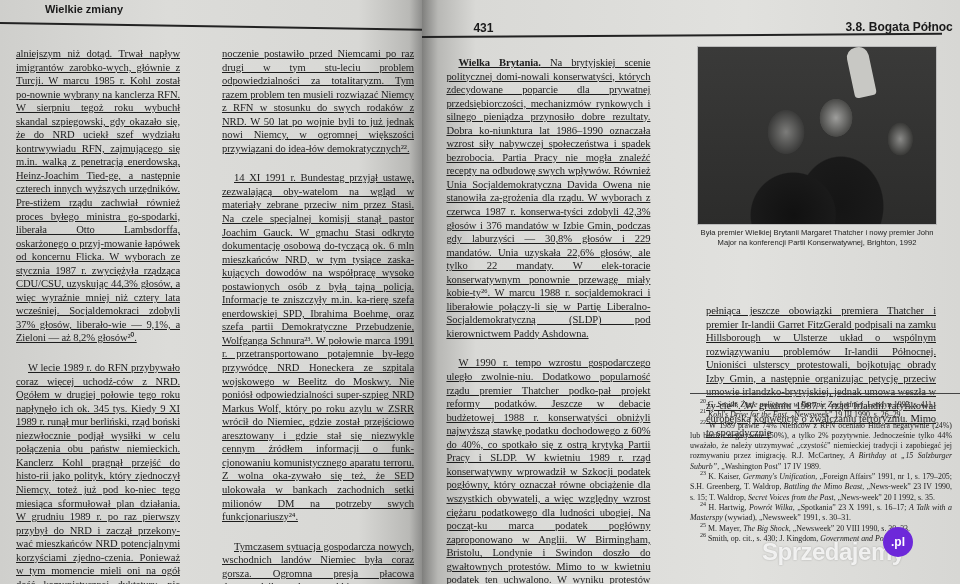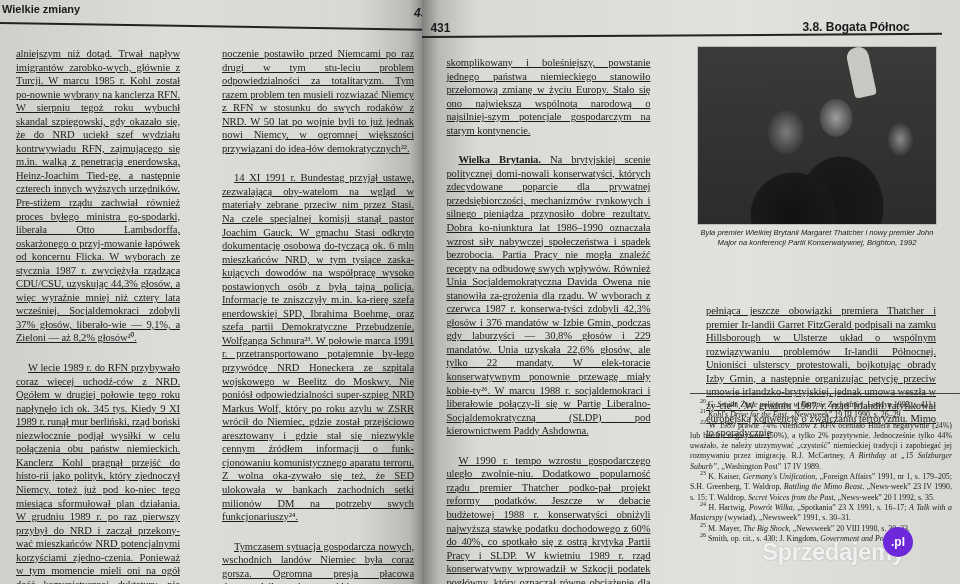--- a/index.html
+++ b/index.html
@@ -17,21 +17,21 @@
     width: 440px;
     background: linear-gradient(90deg, #cfcfcc 0%, #dcdcd9 40%, #d8d8d5 85%, #b9b9b6 97%, #8e8e8c 100%);
   }
   .page-right {
     width: 560px;
     background: linear-gradient(90deg, #7f7f7d 0%, #b8b8b5 3%, #d9d9d6 10%, #e1e1de 60%, #d7d7d4 100%);
   }
   .running-head {
     position: absolute; top: 0; height: 22px;
     font-family: "Liberation Sans", sans-serif; font-weight: bold;
-    font-size: 11px; color: #1a1a1a;
+    font-size: 11px; color: #1a1a1a; margin-left: 43px;
   }
   .page-left .running-head { left: 0; right: 0; }
   .page-right .running-head { left: 0; right: 0; }
   .rh-title { position: absolute; top: 3px; }
   .rh-num { position: absolute; top: 6px; font-family: "Liberation Sans", sans-serif; font-weight: bold; font-size: 12px;}
   .rule { position: absolute; height: 2px; background: #222; }
   .col {
     position: absolute; font-size: 10.6px; line-height: 13.55px;
     text-align: justify; letter-spacing: -0.1px;
   }
@@ -49,21 +49,21 @@
       linear-gradient(180deg, #3a3a39 0%, #2c2c2b 100%);
     border: 1px solid #bbb;
   }
   .photo-arm {
     position: absolute; left: 152px; top: 0; width: 22px; height: 50px;
     background: #c8c8c4; border-radius: 10px 10px 4px 4px; transform: rotate(-12deg);
   }
   .caption {
     position: absolute; left: 697px; top: 228px; width: 240px;
     font-family: "Liberation Sans", sans-serif; font-size: 7.6px; line-height: 10px;
-    text-align: center; color: #222; font-style: italic;
+    text-align: center; color: #222;
   }
   .fn-rule { position: absolute; left: 690px; top: 393px; width: 270px; height: 1px; background: #444; }
   .footnotes {
     position: absolute; left: 690px; top: 400px; width: 262px;
     font-size: 7.9px; line-height: 10.3px; text-align: justify; color: #222;
   }
   .footnotes p { margin: 0; text-indent: 10px; }
   .footnotes i, .col i { font-style: italic; }
   sup { font-size: 6px; line-height: 0; }
   .watermark {
@@ -103,21 +103,20 @@
   </div>
 
   <div class="page page-right">
     <div class="running-head">
       <span class="rh-num" style="left:8px; top:21px;">431</span>
       <span class="rh-title" style="left:380px; top:20px; font-size:12px;">3.8. Bogata Północ</span>
     </div>
     <div class="rule" style="left:0; top:36px; width:520px; transform: rotate(-0.35deg); transform-origin:left;"></div>
 
     <div class="col" id="rcol1" style="left:8px; top:40px; width:236px;">
-        <p>skomplikowany i boleśniejszy, powstanie jednego państwa niemieckiego stanowiło przełomową zmianę w życiu Europy. Stało się ono największą wspólnotą narodową o najsilniej-szym potencjale gospodarczym na starym kontynencie.</p>
         <p class="ind"><b>Wielka Brytania.</b> Na brytyjskiej scenie politycznej domi-nowali konserwatyści, których zdecydowane poparcie dla prywatnej przedsiębiorczości, mechanizmów rynkowych i silnego pieniądza przynosiło dobre rezultaty. Dobra ko-niunktura lat 1986–1990 oznaczała wzrost siły nabywczej społeczeństwa i spadek bezrobocia. Partia Pracy nie mogła znaleźć recepty na odbudowę swych wpływów. Również Unia Socjaldemokratyczna Davida Owena nie stanowiła za-grożenia dla rządu. W wyborach z czerwca 1987 r. konserwa-tyści zdobyli 42,3% głosów i 376 mandatów w Izbie Gmin, podczas gdy laburzyści — 30,8% głosów i 229 mandatów. Unia uzyskała 22,6% głosów, ale tylko 22 mandaty. W elek-toracie konserwatywnym ponownie przewagę miały kobie-ty²⁶. W marcu 1988 r. socjaldemokraci i liberałowie połączy-li się w Partię Liberalno-Socjaldemokratyczną (SLDP) pod kierownictwem Paddy Ashdowna.</p>
         <p class="ind">W 1990 r. tempo wzrostu gospodarczego uległo zwolnie-niu. Dodatkowo popularność rządu premier Thatcher podko-pał projekt reformy podatków. Jeszcze w debacie budżetowej 1988 r. konserwatyści obniżyli najwyższą stawkę podatku dochodowego z 60% do 40%, co spotkało się z ostrą krytyką Partii Pracy i SLDP. W kwietniu 1989 r. rząd konserwatywny wprowadził w Szkocji podatek pogłówny, który oznaczał równe obciążenie dla wszystkich obywateli, a więc względny wzrost ciężaru podatkowego dla ludności ubogiej. Na począt-ku marca podatek pogłówny zaproponowano w Anglii. W Birmingham, Bristolu, Londynie i Swindon doszło do gwałtownych protestów. Mimo to w kwietniu podatek ten uchwalono. W wyniku protestów społecznych wobec tego projektu doszło do przesilenia w rządzącej partii konserwa-tywnej. Przywództwo pani Thatcher w partii zachwiało się, a główny pretendent do następstwa, Michael Haseltine, do-prowadził do głosowania, w którym Thatcher nie uzyskała większości. Widząc niebezpieczeństwo pogłębiania się erozji poparcia dla partii konserwatywnej pani Thatcher wycofała się, doprowadzając do wyboru kompromisowego następcy w osobie Johna Majora. 22 XI 1990 r. Margaret Thatcher ustąpiła z funkcji premiera, którą sprawowała dłużej niż jaki-kolwiek</p>
       </div>
   </div>
 </div>
 
 <div class="photo">
   <div class="photo-arm"></div>
 </div>
 <div class="caption">Była premier Wielkiej Brytanii Margaret Thatcher i nowy premier John Major na konferencji Partii Konserwatywnej, Brighton, 1992</div>

